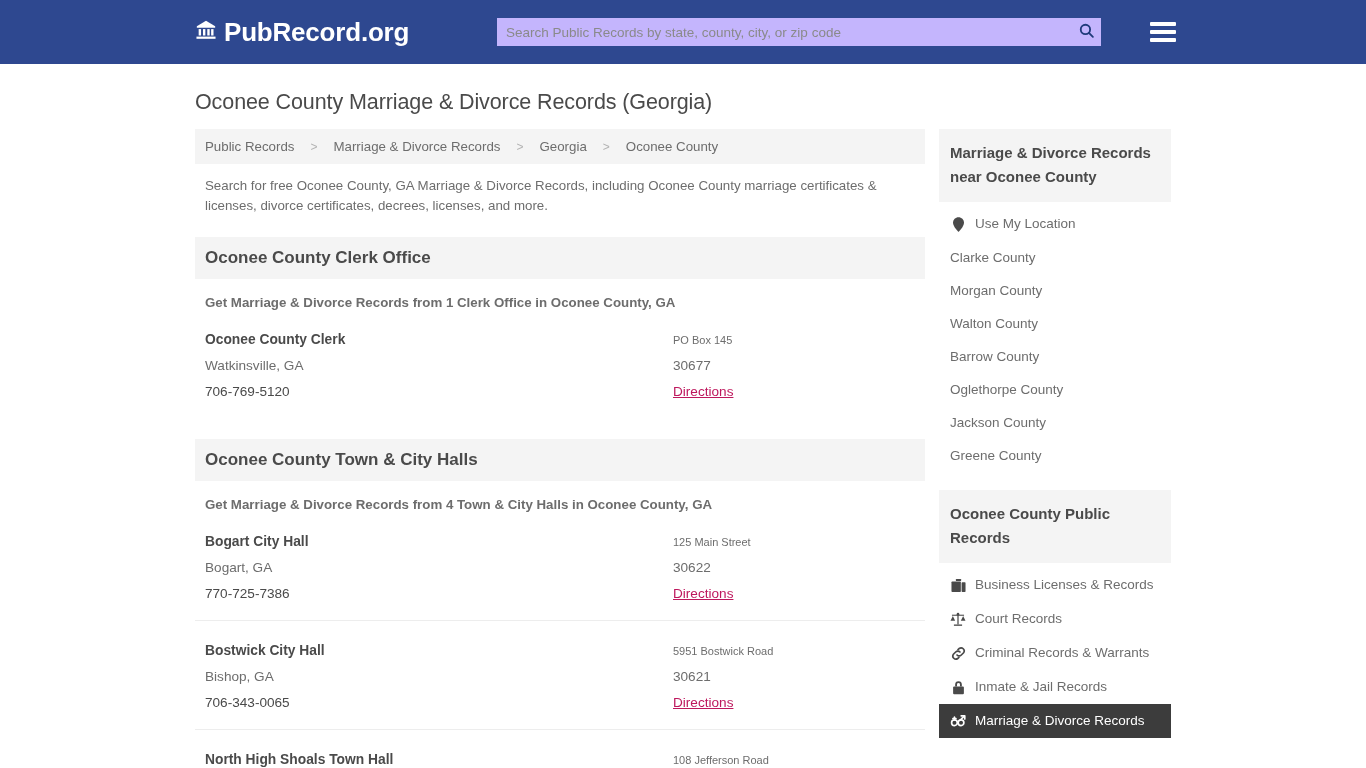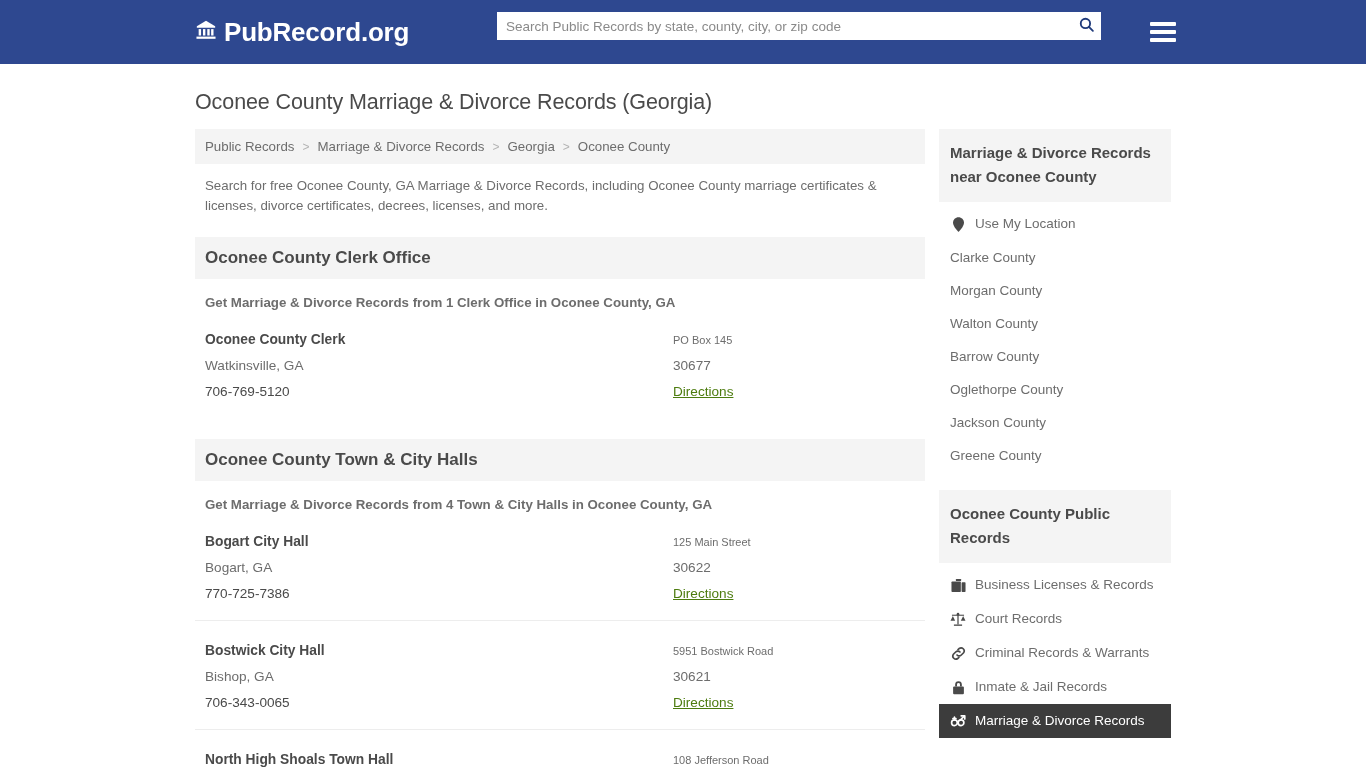--- a/index.html
+++ b/index.html
@@ -29,24 +29,24 @@
   .brand-text {
     color: #ffffff;
     font-size: 26px;
     font-weight: bold;
     letter-spacing: -0.2px;
     white-space: nowrap;
   }
   .search-wrap {
     position: absolute;
     left: 497px;
-    top: 12px;
+    top: 18px;
     width: 604px;
     height: 28px;
-    background: #ffffff;
+    background: #c4b5fd;
     display: flex;
     align-items: center;
   }
   .search-input {
     flex: 1;
     height: 100%;
     border: 0;
     outline: none;
     padding: 0 9px;
     font-size: 13.5px;
@@ -101,21 +101,21 @@
 
   
   .breadcrumb {
     background: #f4f4f4;
     padding: 10px 10px;
     font-size: 13.3px;
     color: #6d6d6d;
     display: flex;
     align-items: center;
     flex-wrap: wrap;
-    gap: 0;
+    gap: 8px;
   }
   .crumb {
     color: #6d6d6d;
     text-decoration: none;
     cursor: pointer;
   }
   .crumb-sep {
     color: #b3b3b3;
     margin: 0 8px;
     font-size: 12px;
@@ -174,21 +174,21 @@
     color: #6d6d6d;
     line-height: 26px;
   }
   .listing-zip {
     font-size: 13.6px;
     color: #6d6d6d;
     line-height: 26px;
   }
   .listing-directions {
     font-size: 13.6px;
-    color: #4d7c0f;
+    color: #be185d;
     line-height: 26px;
     text-decoration: underline;
     cursor: pointer;
     display: inline-block;
   }
 
   
   .side-panel-head {
     background: #f4f4f4;
     padding: 12px 11px 14px 11px;

